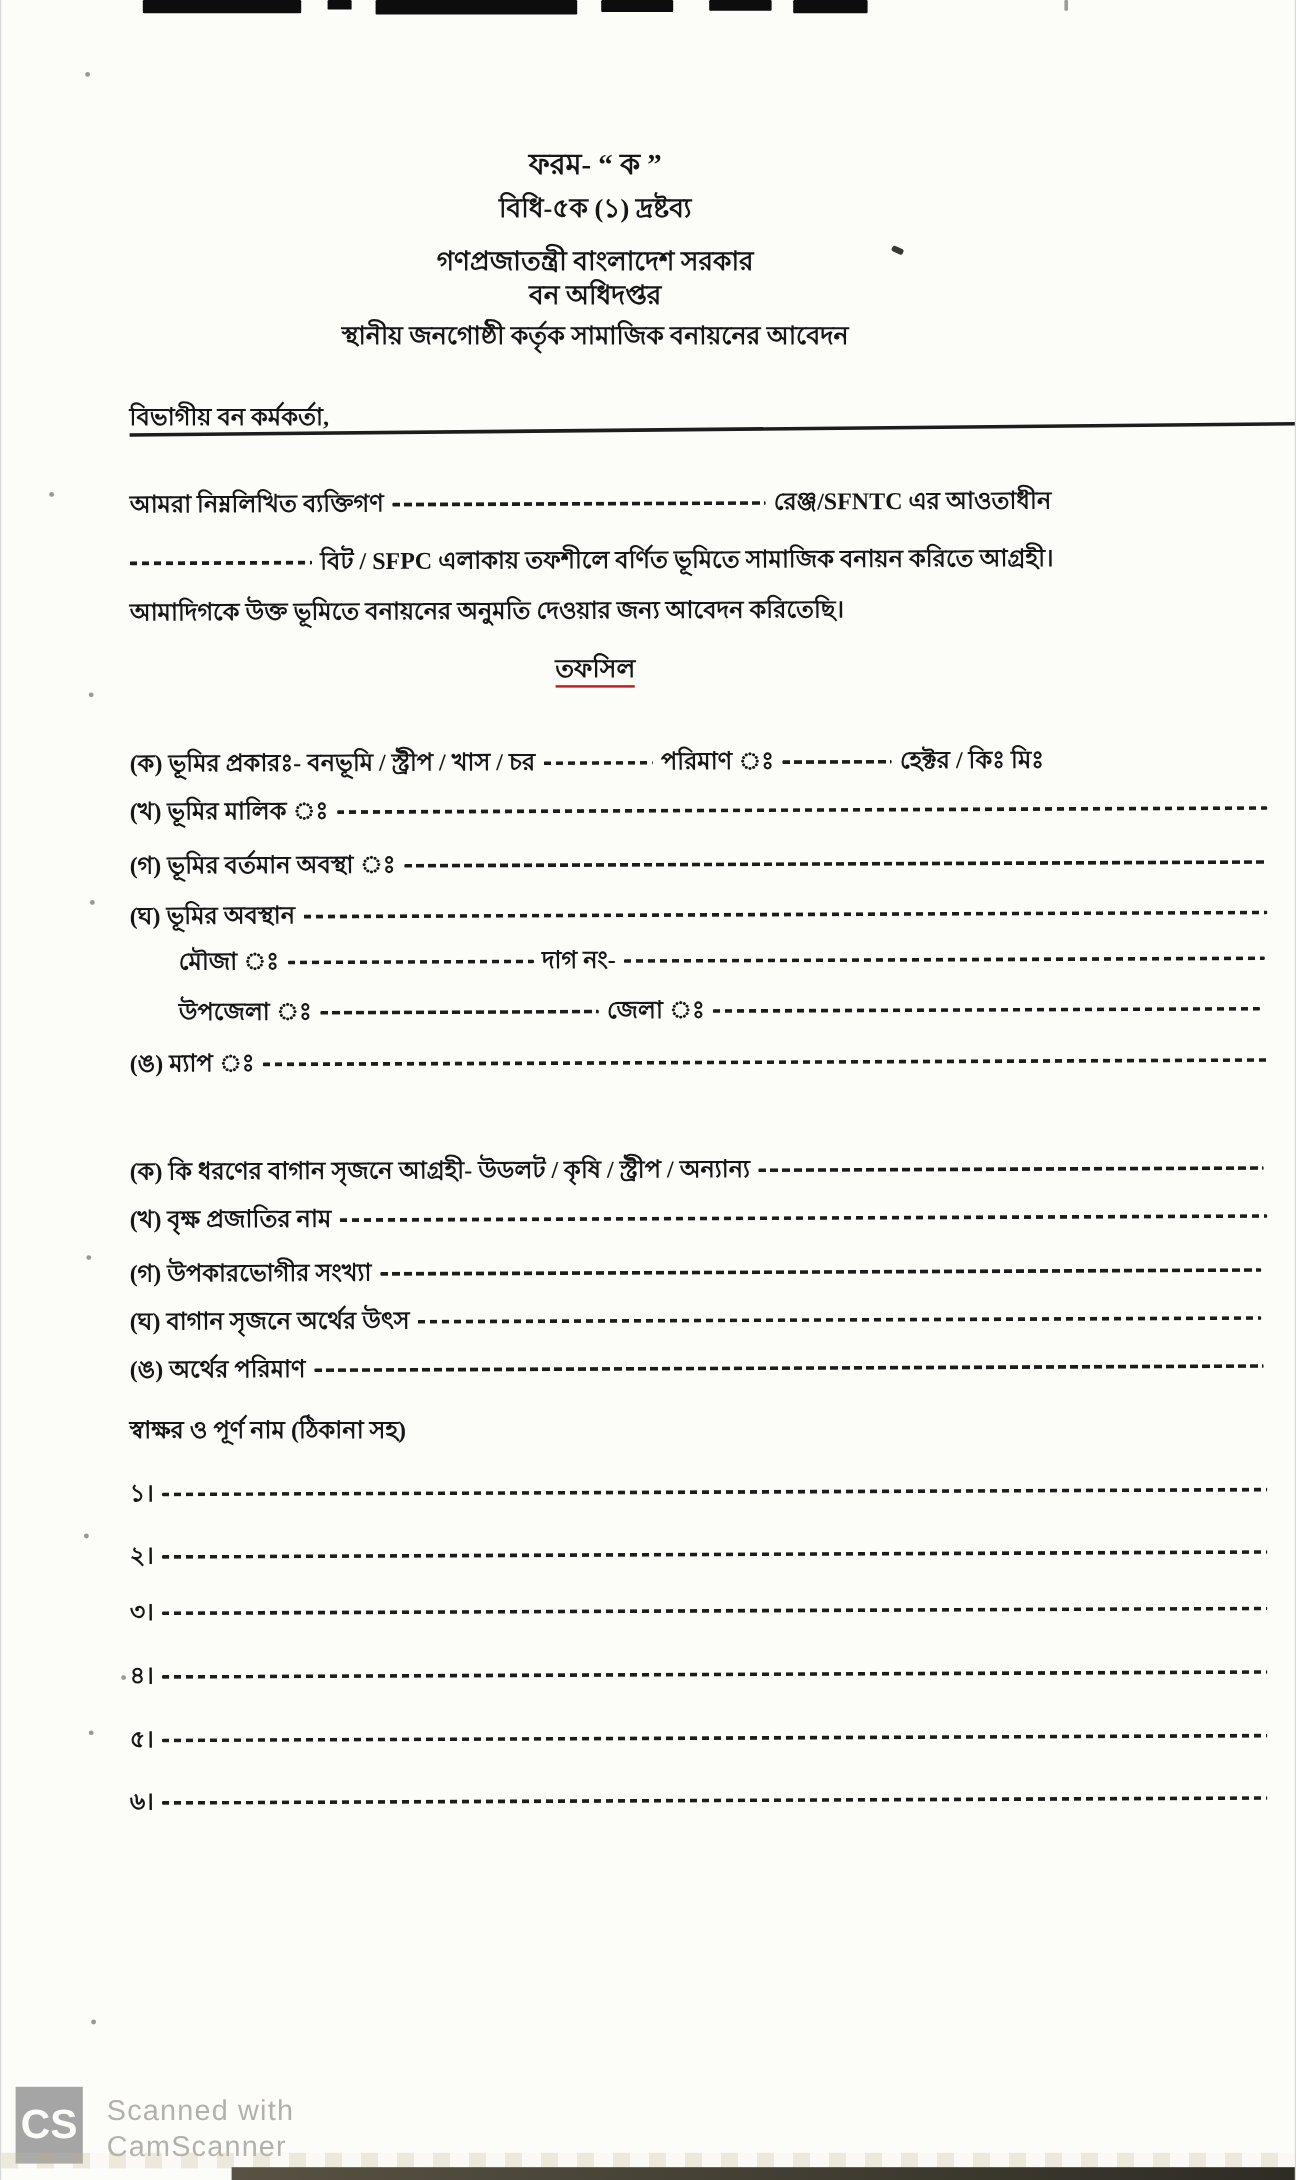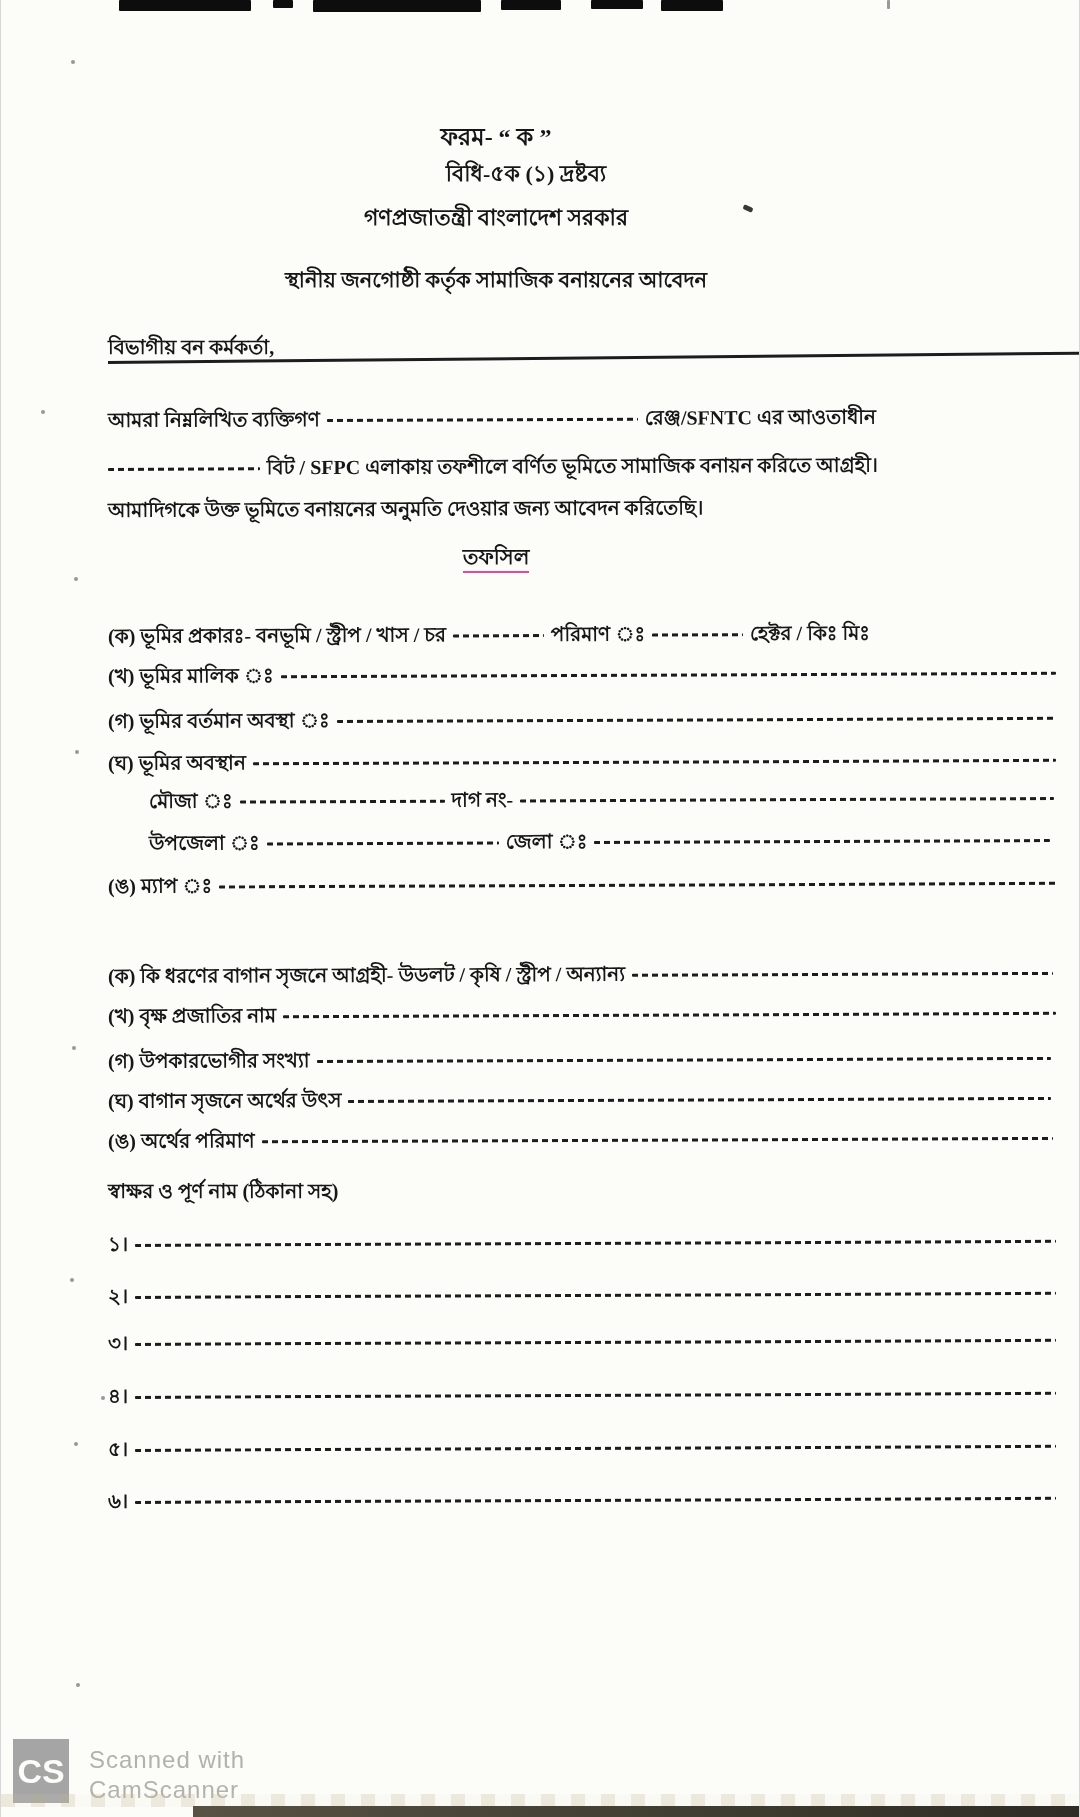--- a/index.html
+++ b/index.html
@@ -10,21 +10,21 @@
     font-family:"Liberation Serif", serif; color:#161616;
   }
   
   .center {
     position:absolute; left:0; width:990px; text-align:center;
     font-weight:bold; white-space:nowrap;
   }
   .h1 { font-size:24px; }
   .h2 { font-size:22px; }
   .h3 { font-size:21px; }
-  .underline-span { border-bottom:2px solid #ec4899; padding-bottom:2px; }
+  .underline-span { border-bottom:2px solid #b91c1c; padding-bottom:2px; }
   
   .row {
     position:absolute; display:flex; align-items:center;
     font-size:20px; font-weight:700; white-space:nowrap;
     transform:rotate(-0.25deg); transform-origin:0 50%;
   }
   .lbl { flex:0 0 auto; }
   .dash {
     height:3px; margin:0 7px; border-radius:1px; align-self:center;
     background-image:repeating-linear-gradient(90deg,#1c1c1c 0,#1c1c1c 6px,transparent 6px,transparent 10px);
@@ -79,22 +79,23 @@
   <div class="speck" style="left:73px; top:577px;"></div>
   <div class="speck" style="left:74px; top:750px;"></div>
   <div class="speck" style="left:71px; top:1046px;"></div>
   <div class="speck" style="left:69px; top:1278px;"></div>
   <div class="speck" style="left:100px; top:1396px;"></div>
   <div class="speck" style="left:73px; top:1442px;"></div>
   <div class="speck" style="left:75px; top:1683px;"></div>
   <div class="pen-mark"></div>
 
   <div class="center h1" style="top:118px;">ফরম- “ ক ”</div>
-  <div class="center h2" style="top:156px;margin-left:30px;">বিধি-৫ক (১) দ্রষ্টব্য</div>
+  <div class="center h2" style="top:156px;">বিধি-৫ক (১) দ্রষ্টব্য</div>
   <div class="center h2" style="top:200px;">গণপ্রজাতন্ত্রী বাংলাদেশ সরকার</div>
+  <div class="center h2" style="top:228px;">বন অধিদপ্তর</div>
   <div class="center h3" style="top:264px;">স্থানীয় জনগোষ্ঠী কর্তৃক সামাজিক বনায়নের আবেদন</div>
 
   <div class="row plain" style="left:107px; top:332px;align-items:center;">
     <span class="lbl">বিভাগীয় বন কর্মকর্তা,</span>
   </div>
   <div class="rule-line"></div>
 
   <div class="row" style="left:107px; top:405px; width:768px;">
     <span class="lbl">আমরা নিম্নলিখিত ব্যক্তিগণ</span>
     <span class="dash fill"></span>

